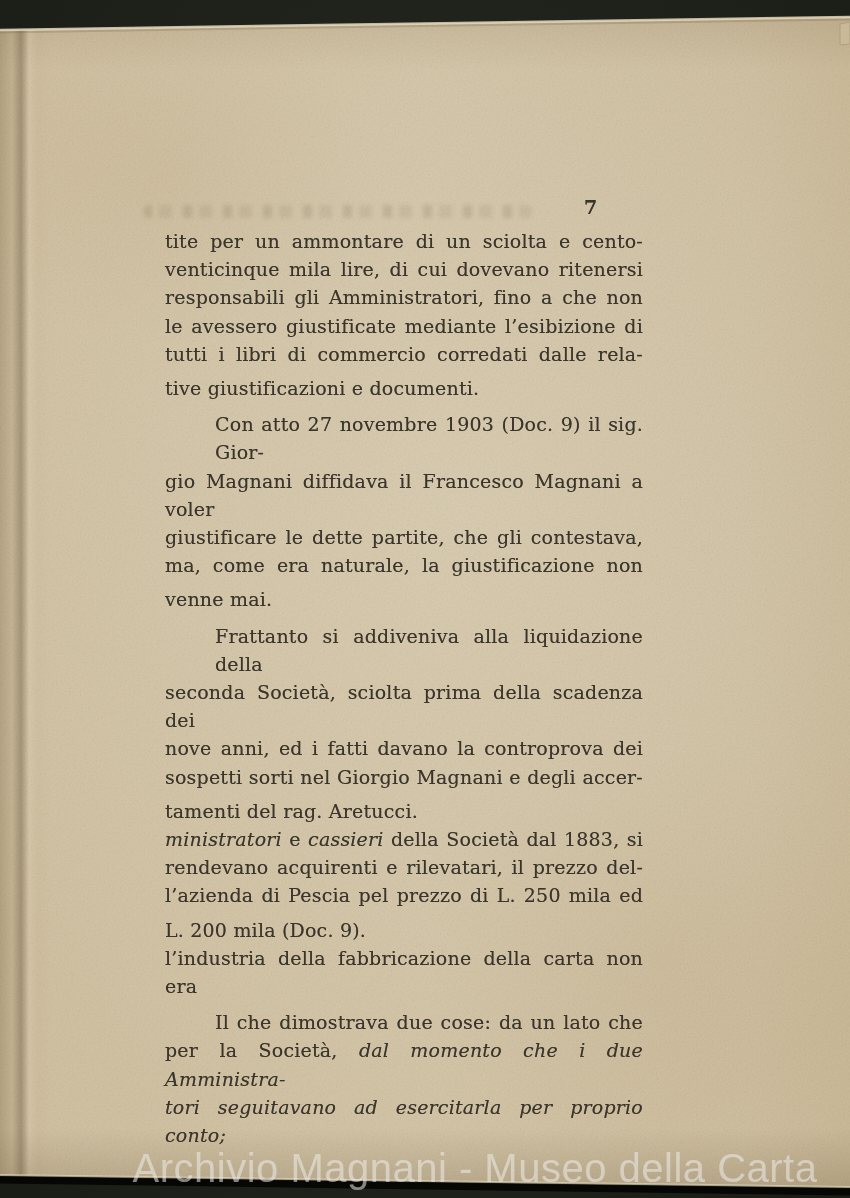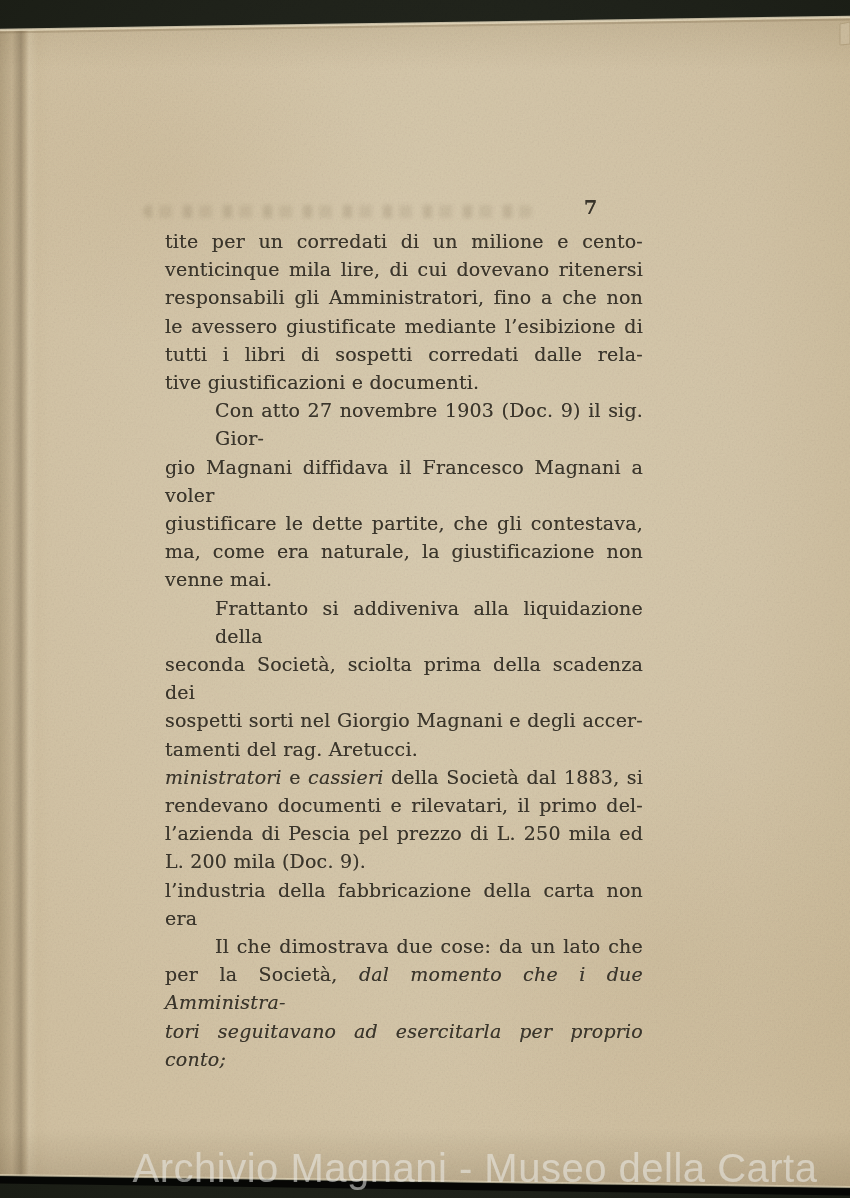--- a/index.html
+++ b/index.html
@@ -64,22 +64,22 @@
   }
   .textblock {
     position: absolute; left: 165px; top: 227px; width: 478px;
     font-size: 19px; line-height: 28.2px;
     color: #3b362c;
     letter-spacing: 0.2px;
     text-shadow: 0 0 0.5px rgba(59,54,44,0.55);
   }
   .para { margin: 0; }
   .line { text-align: justify; text-align-last: justify; white-space: normal; }
-  .line.short { text-align: right; text-align-last: left; }
-  .line.indent { padding-left: 50px; }
+  .line.short { text-align: right; text-align-last: left; margin-top: 6px; }
+  .line.indent { padding-left: 50px; margin-top: 8px; }
   .line em { font-style: italic; }
   
   .edges { position: absolute; left: 0; top: 0; width: 850px; height: 1198px; pointer-events: none; }
   
   .grain {
     position: absolute; left: 0; top: 0; width: 850px; height: 1198px;
     opacity: 0.16; mix-blend-mode: multiply; pointer-events: none;
   }
   
   .watermark {
@@ -96,43 +96,44 @@
 <body>
 
 <div class="scene">
 
   <div class="paper">
     <div class="crease"></div>
     <div class="bleed"></div>
     <div class="pagenum">7</div>
     <div class="textblock">
         <div class="para">
-          <div class="line"><span>tite per un corredati di un milione e cento-</span></div>
+          <div class="line"><span>tite per un ammontare di un sciolta e cento-</span></div>
           <div class="line"><span>venticinque mila lire, di cui dovevano ritenersi</span></div>
           <div class="line"><span>responsabili gli Amministratori, fino a che non</span></div>
           <div class="line"><span>le avessero giustificate mediante l’esibizione di</span></div>
-          <div class="line"><span>tutti i libri di sospetti corredati dalle rela-</span></div>
+          <div class="line"><span>tutti i libri di commercio corredati dalle rela-</span></div>
           <div class="line short"><span>tive giustificazioni e documenti.</span></div>
         </div>
         <div class="para">
           <div class="line indent"><span>Con atto 27 novembre 1903 (Doc. 9) il sig. Gior-</span></div>
           <div class="line"><span>gio Magnani diffidava il Francesco Magnani a voler</span></div>
           <div class="line"><span>giustificare le dette partite, che gli contestava,</span></div>
           <div class="line"><span>ma, come era naturale, la giustificazione non</span></div>
           <div class="line short"><span>venne mai.</span></div>
         </div>
         <div class="para">
           <div class="line indent"><span>Frattanto si addiveniva alla liquidazione della</span></div>
           <div class="line"><span>seconda Società, sciolta prima della scadenza dei</span></div>
+          <div class="line"><span>nove anni, ed i fatti davano la controprova dei</span></div>
           <div class="line"><span>sospetti sorti nel Giorgio Magnani e degli accer-</span></div>
           <div class="line short"><span>tamenti del rag. Aretucci.</span></div>
         </div>
         <div class="para">
           <div class="line"><em>ministratori</em><span> e </span><em>cassieri</em><span> della Società dal 1883, si</span></div>
-          <div class="line"><span>rendevano documenti e rilevatari, il primo del-</span></div>
+          <div class="line"><span>rendevano acquirenti e rilevatari, il prezzo del-</span></div>
           <div class="line"><span>l’azienda di Pescia pel prezzo di L. 250 mila ed</span></div>
           <div class="line short"><span>L. 200 mila (Doc. 9).</span></div>
         </div>
         <div class="para">
           <div class="line"><span>l’industria della fabbricazione della carta non era</span></div>
           <div class="line indent"><span>Il che dimostrava due cose: da un lato che</span></div>
           <div class="line"><span>per la Società, </span><em>dal momento che i due Amministra-</em></div>
           <div class="line"><em>tori seguitavano ad esercitarla per proprio conto;</em></div>
         </div>
       </div>

